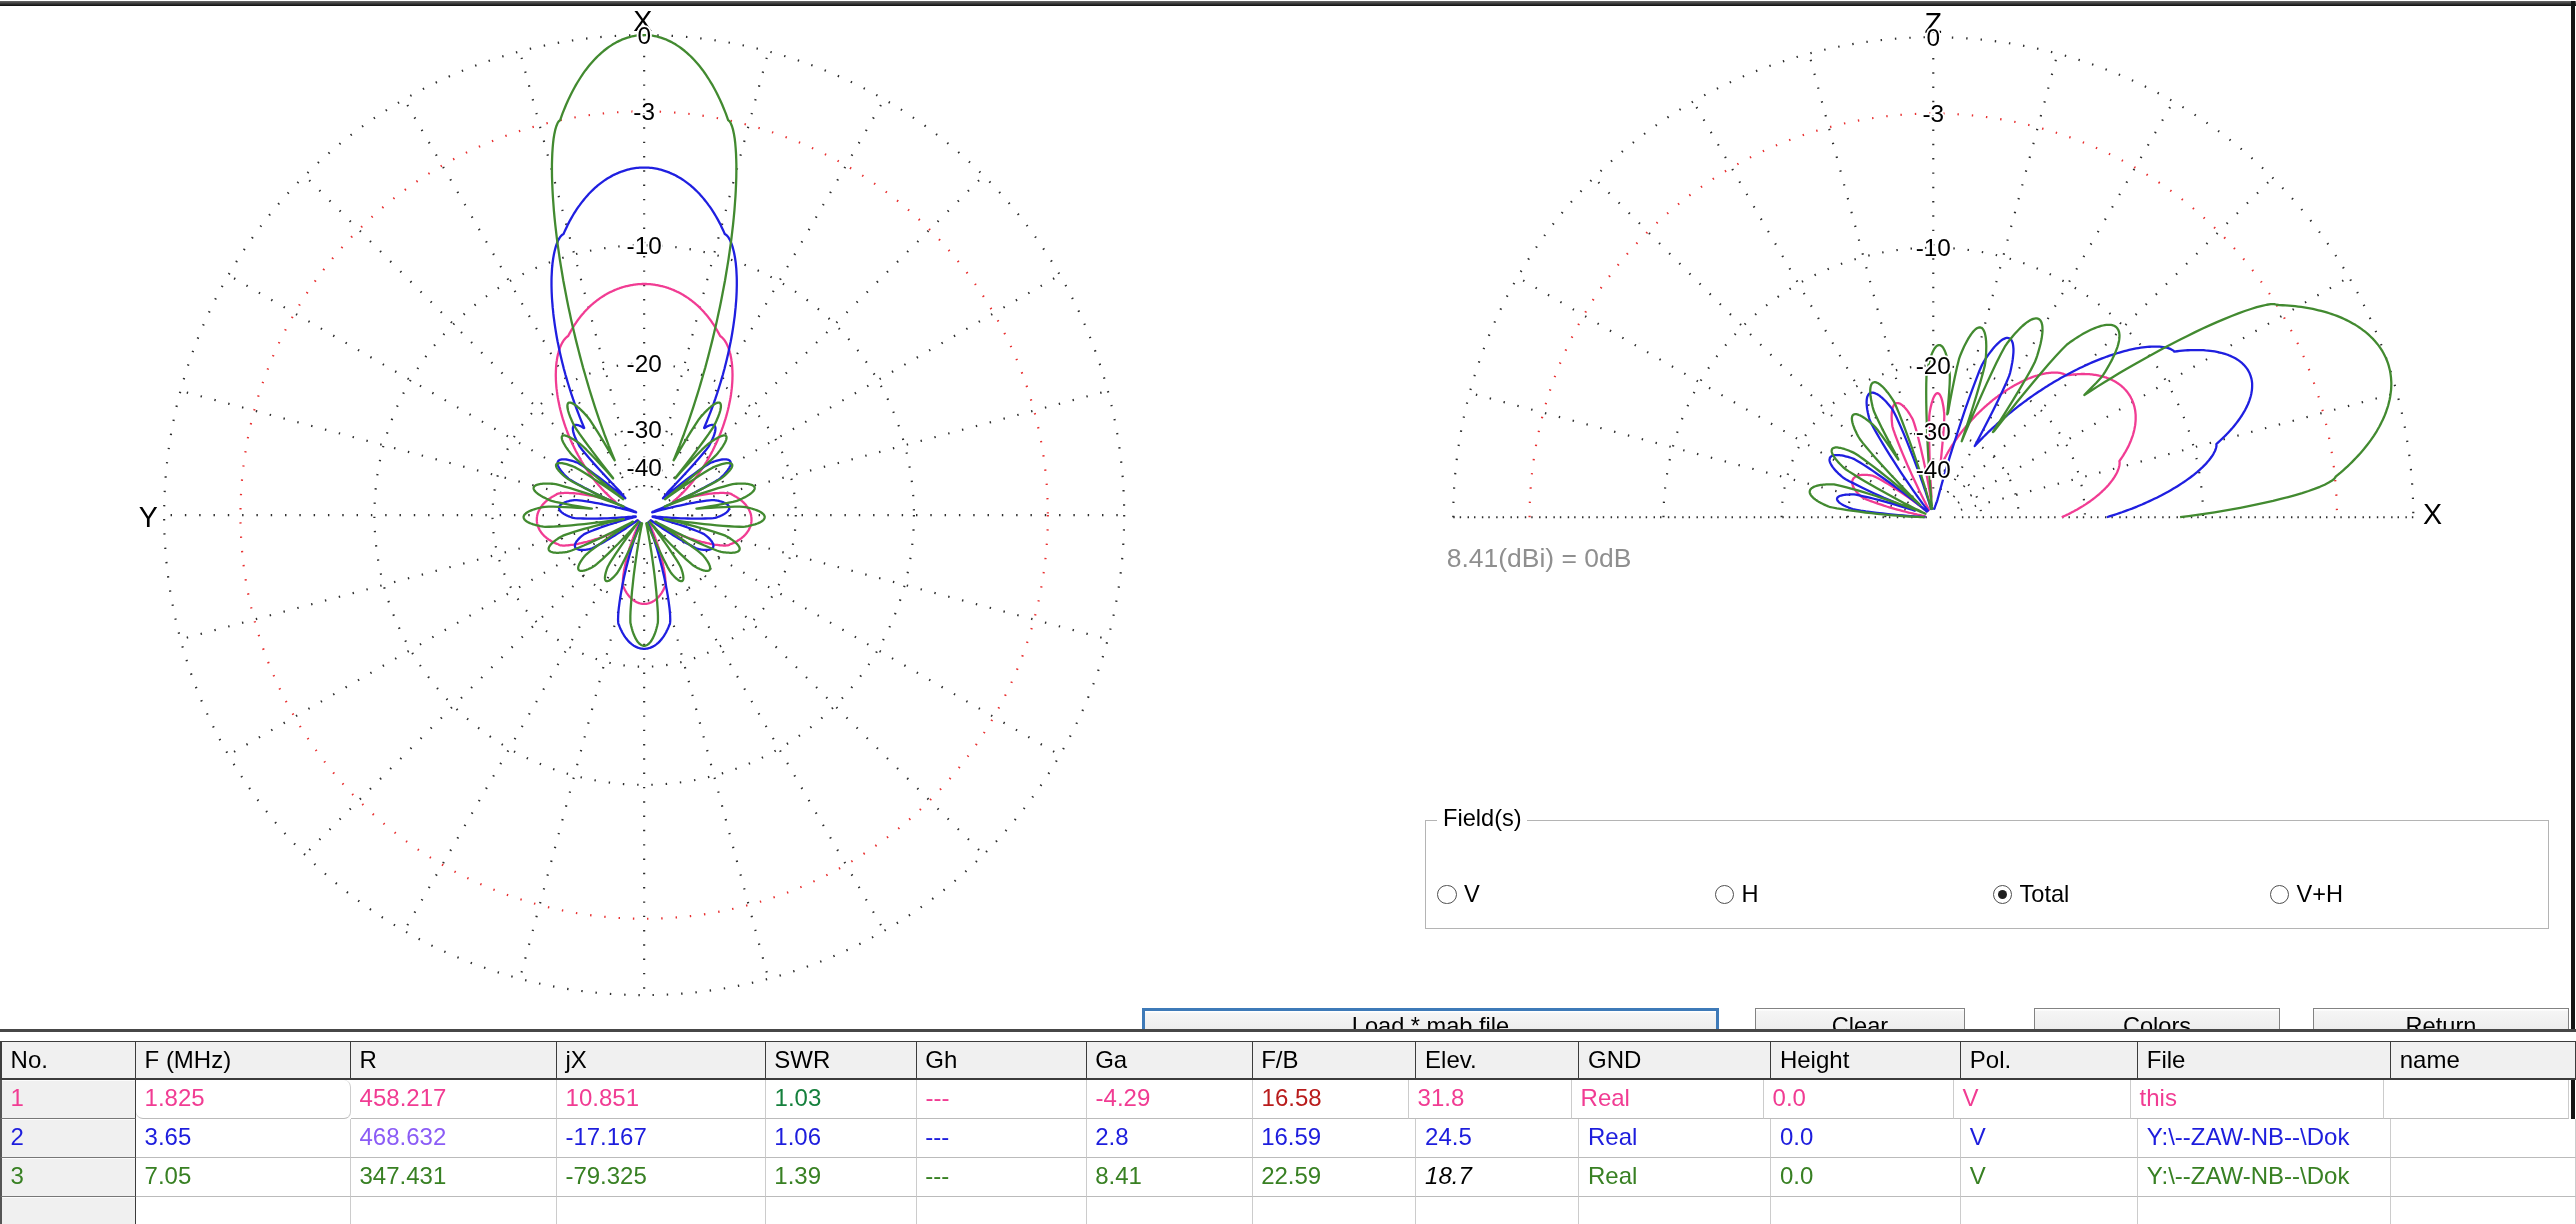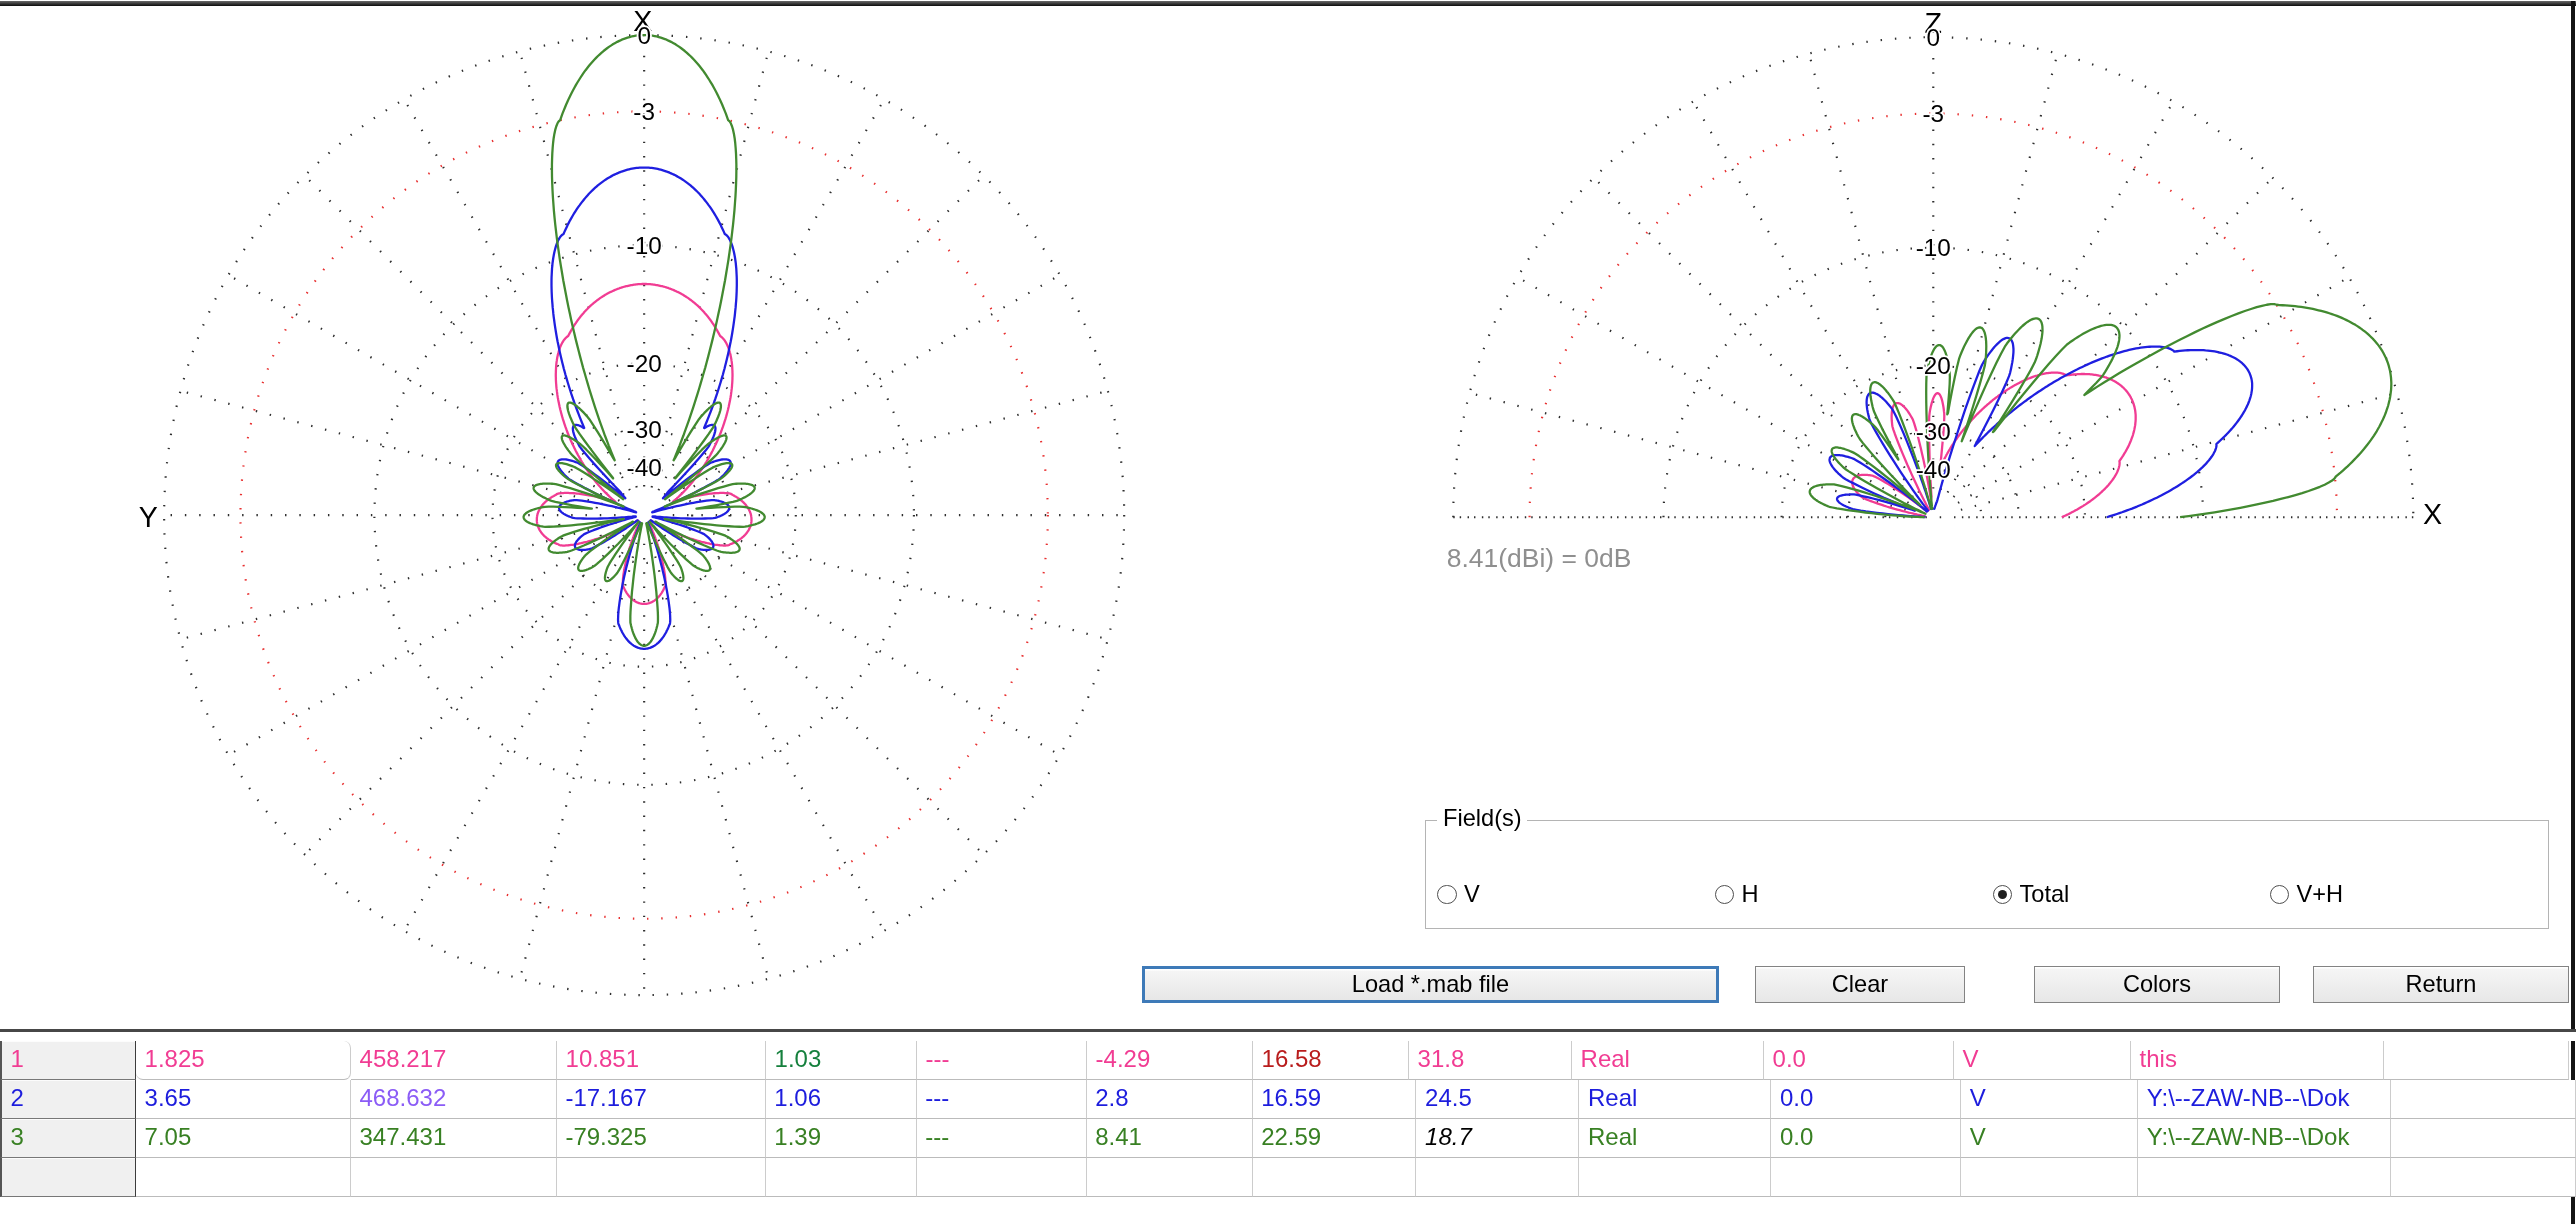--- a/index.html
+++ b/index.html
@@ -23,21 +23,21 @@
             border:1.4px solid #b4b4b4;box-shadow:inset 0 0 0 1.4px #ffffff;background:#fff;}
   .groupbox-label{position:absolute;left:11.4px;top:-15.7px;background:#fff;padding:0 5.7px;
                   font-size:23.6px;color:#000;}
   .radio-opt{position:absolute;top:60px;display:flex;align-items:center;gap:7.2px;cursor:default;}
   .rb{width:19.3px;height:19.3px;border-radius:50%;border:1.8px solid #4f4f4f;background:#fff;
       display:flex;align-items:center;justify-content:center;box-sizing:border-box;}
   .rb .dot{width:9.3px;height:9.3px;border-radius:50%;background:transparent;}
   .rb.sel .dot{background:#1f1f1f;}
   .rb-label{font-size:23.6px;color:#000;}
   
-  .btn{position:absolute;top:966px;height:37px;box-sizing:border-box;
+  .btn{position:absolute;top:1008px;height:37px;box-sizing:border-box;
        background:linear-gradient(#f6f6f6,#e7e7e7);border:1.4px solid #838383;
        box-shadow:inset 0 1.4px 0 #ffffff;
        font-size:23.6px;color:#000;display:flex;align-items:center;justify-content:center;}
   .btn.default{border:3.6px solid #3e7ab8;}
   
   #ff-table{position:absolute;left:0;top:1029px;width:2576px;}
   .tbl-topline{height:2.9px;background:#474747;}
   .tbl-gap{height:9.3px;background:#fff;}
   .t-row{display:flex;width:2576px;}
   .t-cell{box-sizing:border-box;height:39px;line-height:36px;padding-left:8.6px;
@@ -172,20 +172,36 @@
   </div>
 
   <div class="btn default" style="left:1142px;width:577px">Load *.mab file</div>
   <div class="btn" style="left:1755px;width:210px">Clear</div>
   <div class="btn" style="left:2034px;width:246px">Colors</div>
   <div class="btn" style="left:2313px;width:256px">Return</div>
 
   <div id="ff-table">
     <div class="tbl-topline"></div>
     <div class="tbl-gap"></div>
+    <div class="t-row t-head" id="t-head">
+        <div class="t-cell" style="width: 136px;">No.</div>
+        <div class="t-cell" style="width: 215px;">F (MHz)</div>
+        <div class="t-cell" style="width: 206px;">R</div>
+        <div class="t-cell" style="width: 209px;">jX</div>
+        <div class="t-cell" style="width: 151px;">SWR</div>
+        <div class="t-cell" style="width: 170px;">Gh</div>
+        <div class="t-cell" style="width: 166px;">Ga</div>
+        <div class="t-cell" style="width: 164px;">F/B</div>
+        <div class="t-cell" style="width: 163px;">Elev.</div>
+        <div class="t-cell" style="width: 192px;">GND</div>
+        <div class="t-cell" style="width: 190px;">Height</div>
+        <div class="t-cell" style="width: 177px;">Pol.</div>
+        <div class="t-cell" style="width: 253px;">File</div>
+        <div class="t-cell" style="width: 185px;">name</div>
+      </div>
     <div id="t-body">
         <div class="t-row">
           <div class="t-cell rowhdr" style="width: 136px; color: rgb(241, 60, 147);">1</div>
           <div class="t-cell datacell" style="width: 215px; color: rgb(241, 60, 147); border-radius: 7px;">1.825</div>
           <div class="t-cell datacell" style="width: 206px; color: rgb(241, 60, 147);">458.217</div>
           <div class="t-cell datacell" style="width: 209px; color: rgb(241, 60, 147);">10.851</div>
           <div class="t-cell datacell" style="width: 151px; color: #15803d;">1.03</div>
           <div class="t-cell datacell" style="width: 170px; color: rgb(241, 60, 147);">---</div>
           <div class="t-cell datacell" style="width: 166px; color: rgb(241, 60, 147);">-4.29</div>
           <div class="t-cell datacell" style="width: 156px; color: #b91c1c;">16.58</div>

